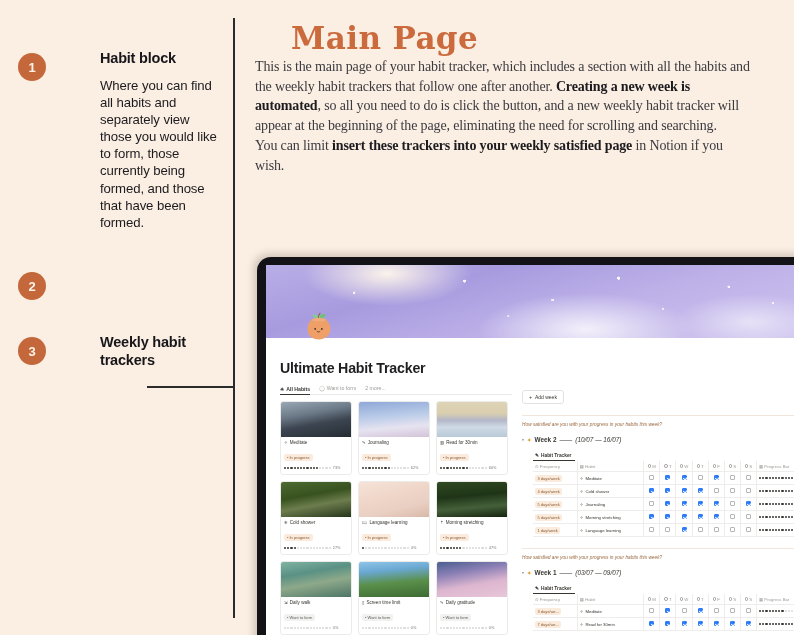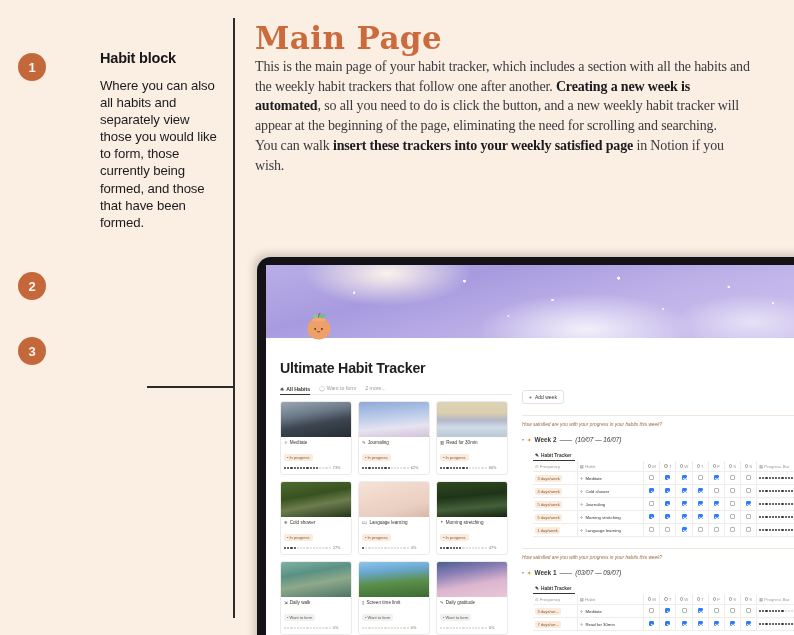--- a/index.html
+++ b/index.html
@@ -46,21 +46,21 @@
   .h-rule {
     position: absolute; left: 147px; top: 386px;
     width: 88px; height: 1.6px; background: #2b2b2b;
   }
 
   
   .right-col { position: absolute; left: 255px; top: 0; width: 539px; }
   .main-title {
     font-family: "DejaVu Serif", serif;
     font-size: 31px; font-weight: bold; color: #cb6a3c;
-    letter-spacing: 0.4px; margin-top: 20px;
+    letter-spacing: 0.4px; margin-top: 20px; margin-left: 36px;
   }
   .main-para {
     font-size: 14px; color: #3a3a40; line-height: 1.41;
     margin-top: 1px; letter-spacing: -0.15px; max-width: 500px; font-family: Liberation Serif, serif;
   }
   .main-para b { color: #1b1b20; font-weight: bold; }
 
   
   .laptop {
     position: absolute; left: 257px; top: 257px;
@@ -218,46 +218,47 @@
 <body>
 
 <div class="page">
 
   <div class="left-col">
 
     <div class="step step-1">
       <div class="step-num">1</div>
       <div class="step-body">
         <div class="step-title">Habit block</div>
-        <div class="step-text">Where you can also all habits and separately view those you would like to form, those currently being formed, and those that have been formed.</div>
+        <div class="step-text">Where you can find all habits and separately view those you would like to form, those currently being formed, and those that have been formed.</div>
       </div>
     </div>
 
     <div class="step step-2">
       <div class="step-num">2</div>
       <div class="step-body">
       </div>
     </div>
 
     <div class="step step-3">
       <div class="step-num">3</div>
       <div class="step-body">
+        <div class="step-title">Weekly habit trackers</div>
       </div>
     </div>
   </div>
 
   <div class="v-rule"></div>
   <div class="h-rule"></div>
 
   <div class="right-col">
     <div class="main-title">Main Page</div>
     <div class="main-para">
       <span>This is the main page of your habit tracker, which includes a section with all the habits and the weekly habit trackers that follow one after another. </span><b>Creating a new week is automated</b><span>, so all you need to do is click the button, and a new weekly habit tracker will appear at the beginning of the page, eliminating the need for scrolling and searching.</span>
       <br>
-      <span>You can walk </span><b>insert these trackers into your weekly satisfied page</b><span> in Notion if you wish.</span>
+      <span>You can limit </span><b>insert these trackers into your weekly satisfied page</b><span> in Notion if you wish.</span>
     </div>
   </div>
 
   <div class="laptop">
     <div class="screen">
 
       <div class="cover">
         <svg class="peach" viewBox="0 0 40 40">
           <path d="M20 9c-7 0-12 5-12 12s5 11 12 11 12-5 12-11S27 9 20 9z" fill="#ef9f68"></path>
           <path d="M20 9c-4.5 0-8 2.6-8 2.6C14 13 17 13 20 13s6 0 8-1.4C28 11.6 24.5 9 20 9z" fill="#f2ab7a"></path>

